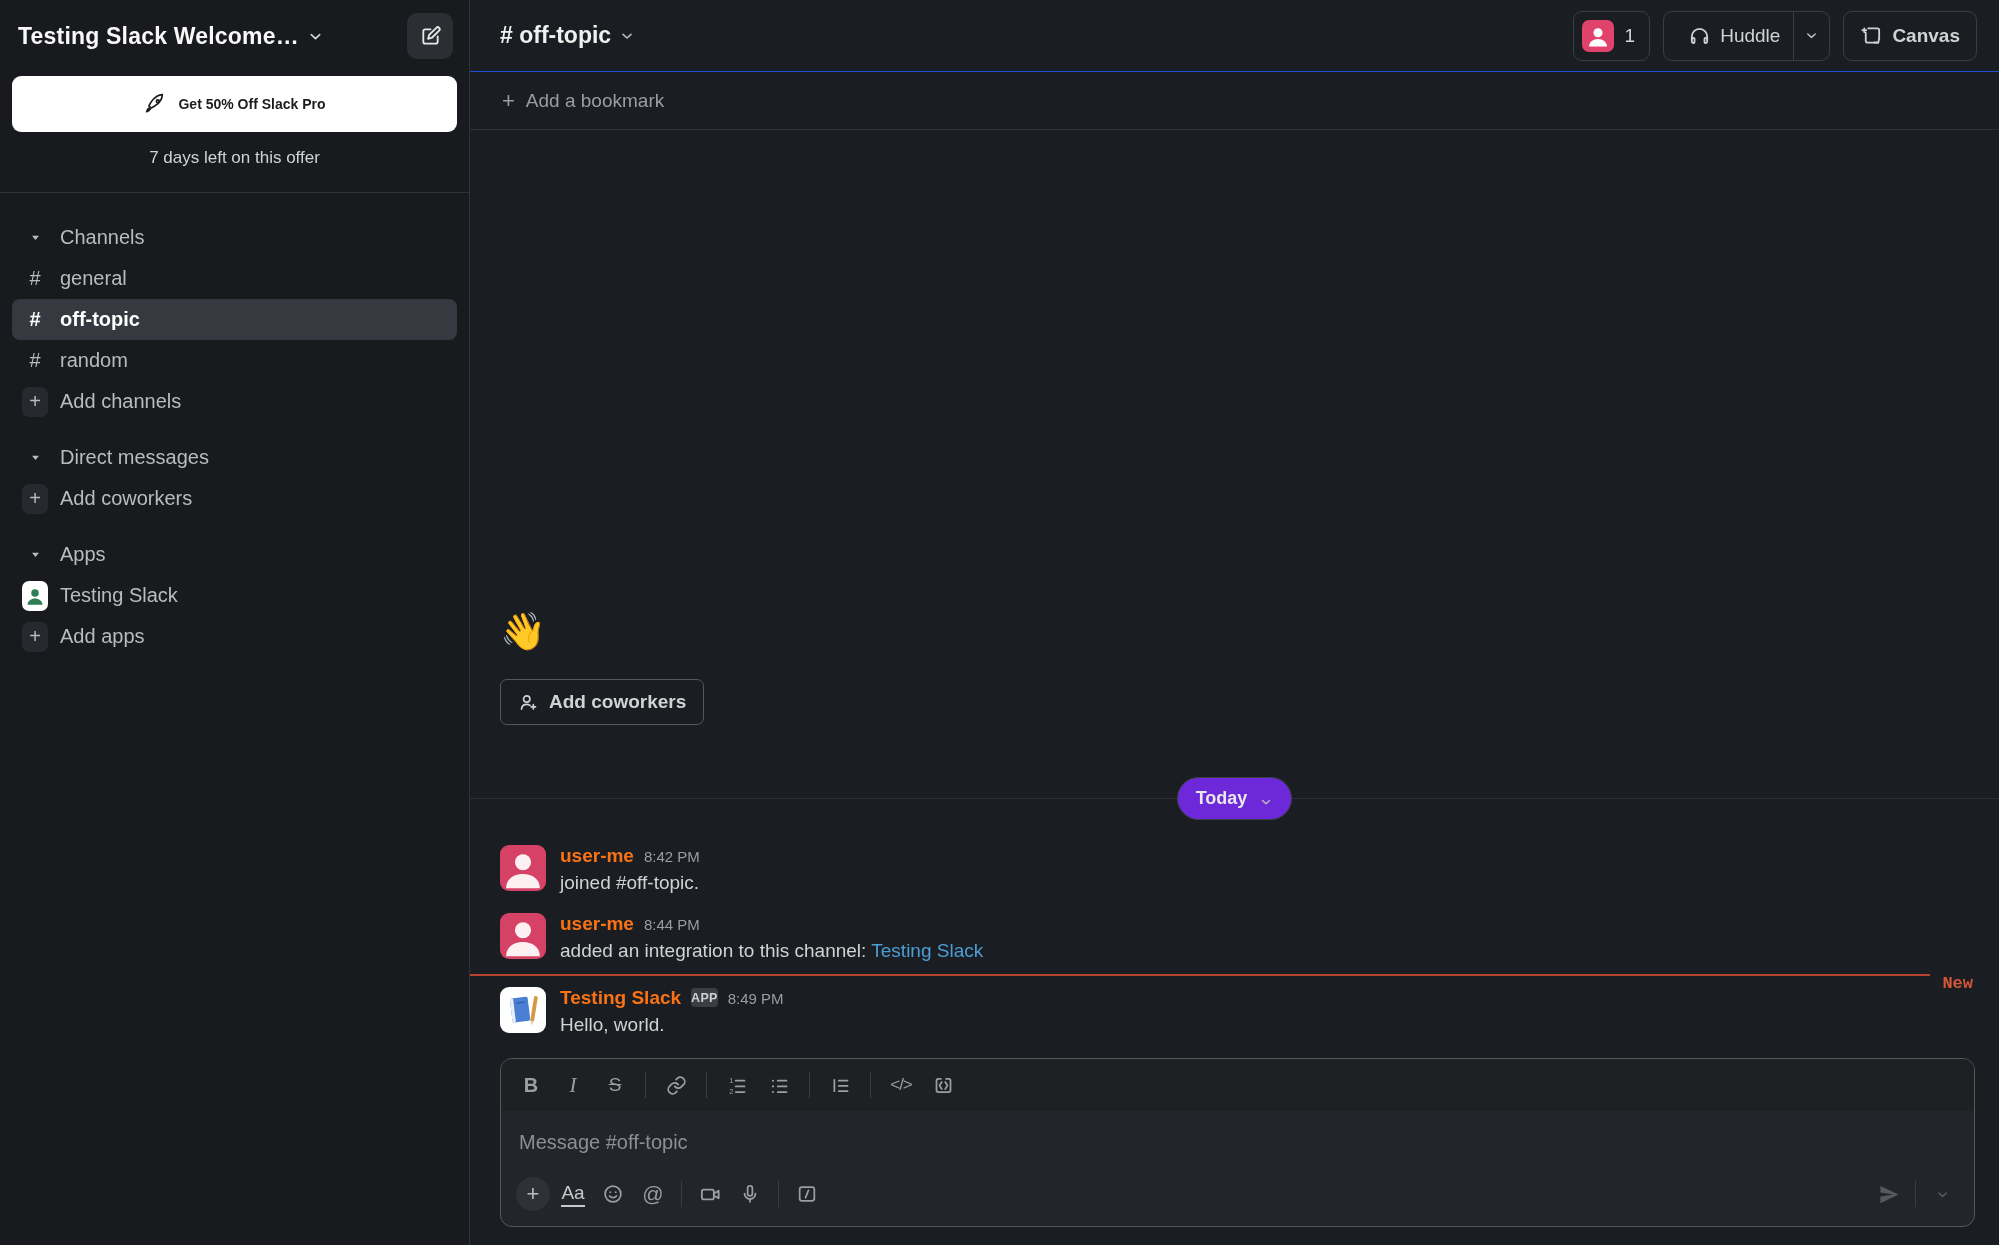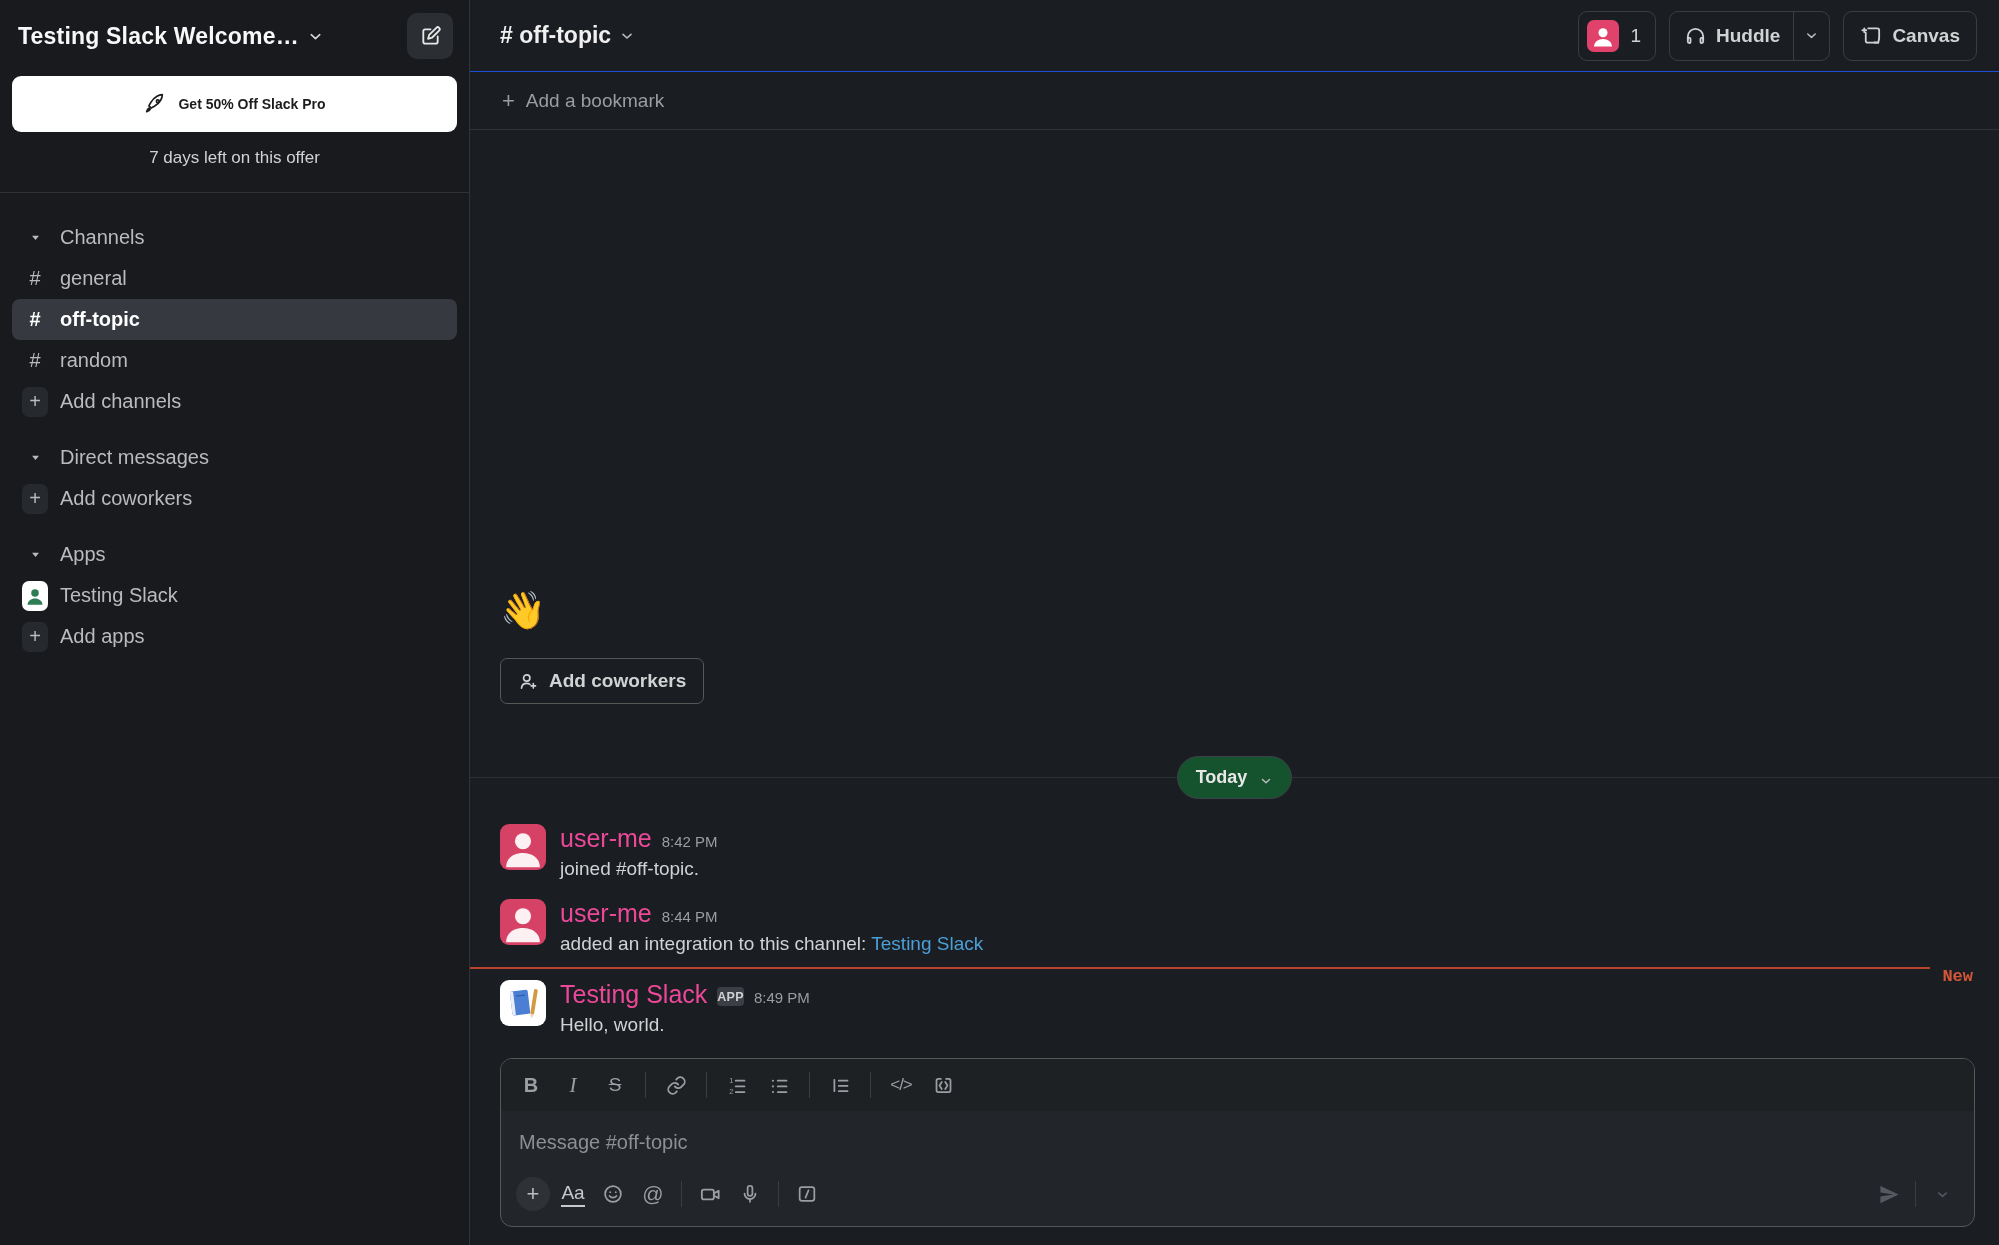--- a/index.html
+++ b/index.html
@@ -70,21 +70,21 @@
   .hdr-btn {
     height:50px; border:1px solid #3a3d42; border-radius:9px; background:transparent;
     display:flex; align-items:center; color:#d1d2d3; cursor:pointer;
     font-family:"Liberation Sans", sans-serif; font-size:19px;
   }
   .members-btn { padding:0 14px 0 8px; gap:11px; }
   .member-avatar {
     width:32px; height:32px; border-radius:7px; background:#e0426b;
     display:flex; align-items:center; justify-content:center; overflow:hidden;
   }
-  .huddle-btn { padding-left:14px; font-weight:bold; }
+  .huddle-btn { padding-left:24px; font-weight:normal; }
   .huddle-main { display:flex; align-items:center; gap:9px; padding-right:13px; }
   .huddle-caret { border-left:1px solid #3a3d42; height:100%; width:36px; display:flex; align-items:center; justify-content:center; color:#b9bbbe; }
   .canvas-btn { padding:0 16px; gap:9px; font-weight:bold; }
 
   .bookmarks {
     height:58px; min-height:58px; border-bottom:1px solid #2f3136;
     display:flex; align-items:center; gap:11px; padding:0 32px;
     color:#9b9da0; font-size:19px; cursor:pointer;
   }
   .bookmarks .plus { font-size:22px; }
@@ -99,32 +99,32 @@
     margin-top:26px; display:inline-flex; align-items:center; gap:10px;
     border:1px solid #565856; border-radius:7px; background:transparent;
     padding:11px 17px; color:#d1d2d3; font-size:19px; font-weight:bold;
     font-family:"Liberation Sans", sans-serif; cursor:pointer;
   }
 
   .date-divider { display:flex; align-items:center; margin-top:52px; }
   .date-divider .dline { flex:1; height:1px; background:#2d3035; }
   .date-pill {
     display:flex; align-items:flex-end; gap:12px;
-    border:1px solid #3e4147; border-radius:24px; background:#14532d;
+    border:1px solid #3e4147; border-radius:24px; background:#6d28d9;
     padding:10px 18px; font-size:18px; font-weight:bold; color:#e8e8e8; cursor:pointer;
   }
 
   .messages { padding:16px 0 4px; }
   .msg { display:flex; gap:14px; padding:9px 30px 10px; }
   .msg-avatar { width:46px; height:46px; min-width:46px; border-radius:9px; overflow:hidden;
     display:flex; align-items:center; justify-content:center; }
   .msg-avatar.pink { background:#d64265; }
   .msg-avatar.white { background:#ffffff; }
   .msg-head { display:flex; align-items:baseline; gap:10px; }
-  .msg-user { font-size:25px; font-weight:normal; color:#ec4899; cursor:pointer; }
+  .msg-user { font-size:19px; font-weight:bold; color:#f97316; cursor:pointer; }
   .msg-time { font-size:15px; color:#9b9da0; }
   .msg-body { margin-top:5px; font-size:19px; color:#d1d2d3; }
   .msg-body a { color:#4c9fd6; text-decoration:none; cursor:pointer; }
   .app-badge {
     background:#3b3e44; color:#cfd0d2; font-size:12.5px; font-weight:bold;
     border-radius:4px; padding:3px 0 2px; letter-spacing:.3px; position:relative; top:-2px;
   }
   .new-divider { display:flex; align-items:flex-start; height:2px; margin:2px 0;font-family:Liberation Mono, monospace; }
   .new-divider .nline { flex:1; height:1.5px; background:#b8432e; }
   .new-divider .nlabel { color:#d4573a; font-size:17px; font-weight:bold; margin:0 26px 0 12px; }

